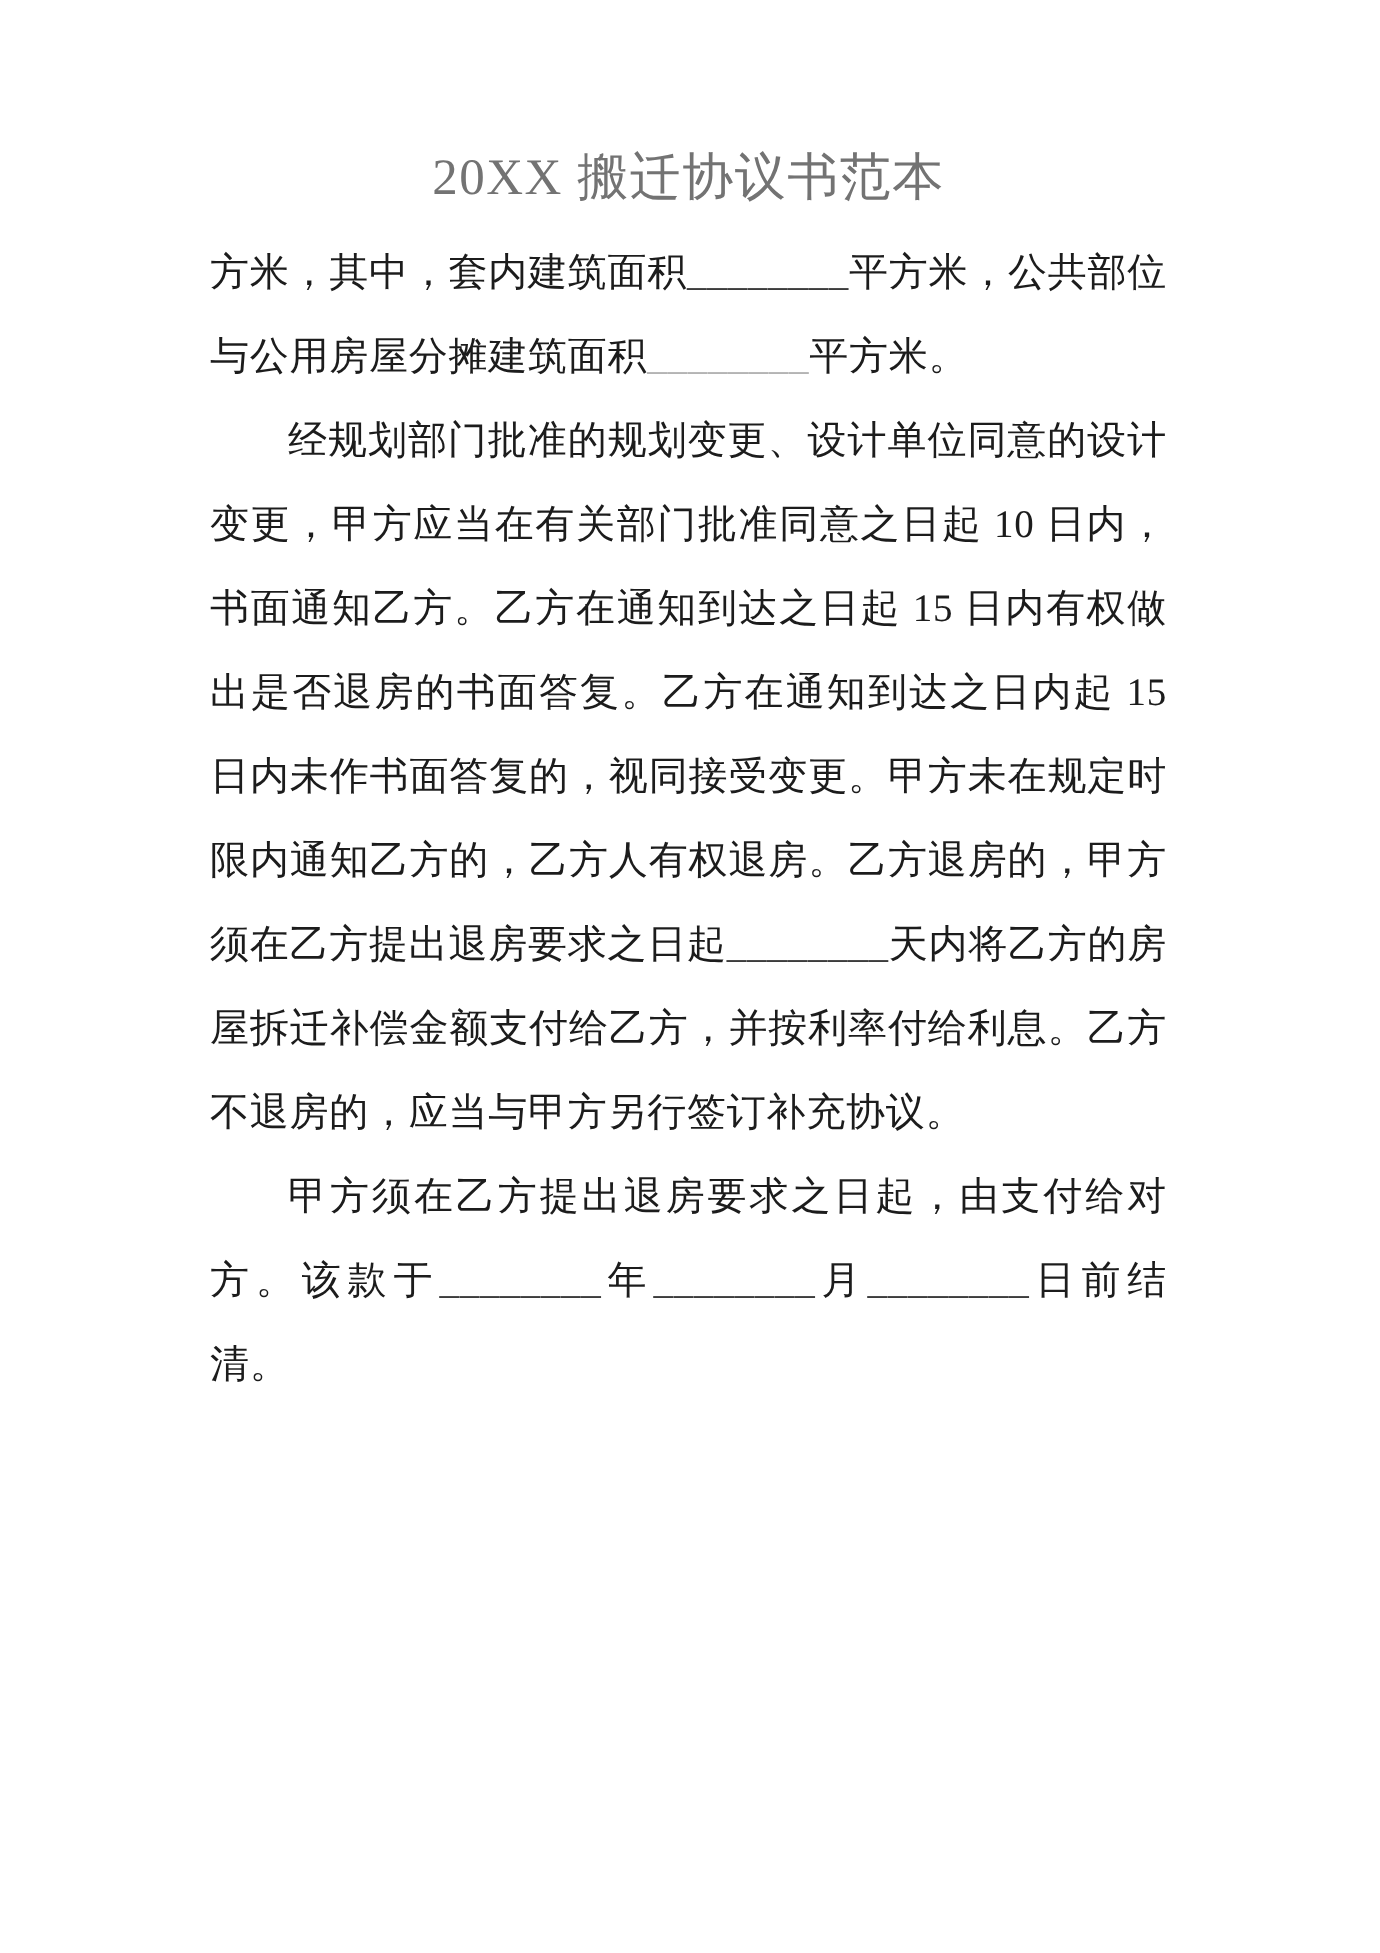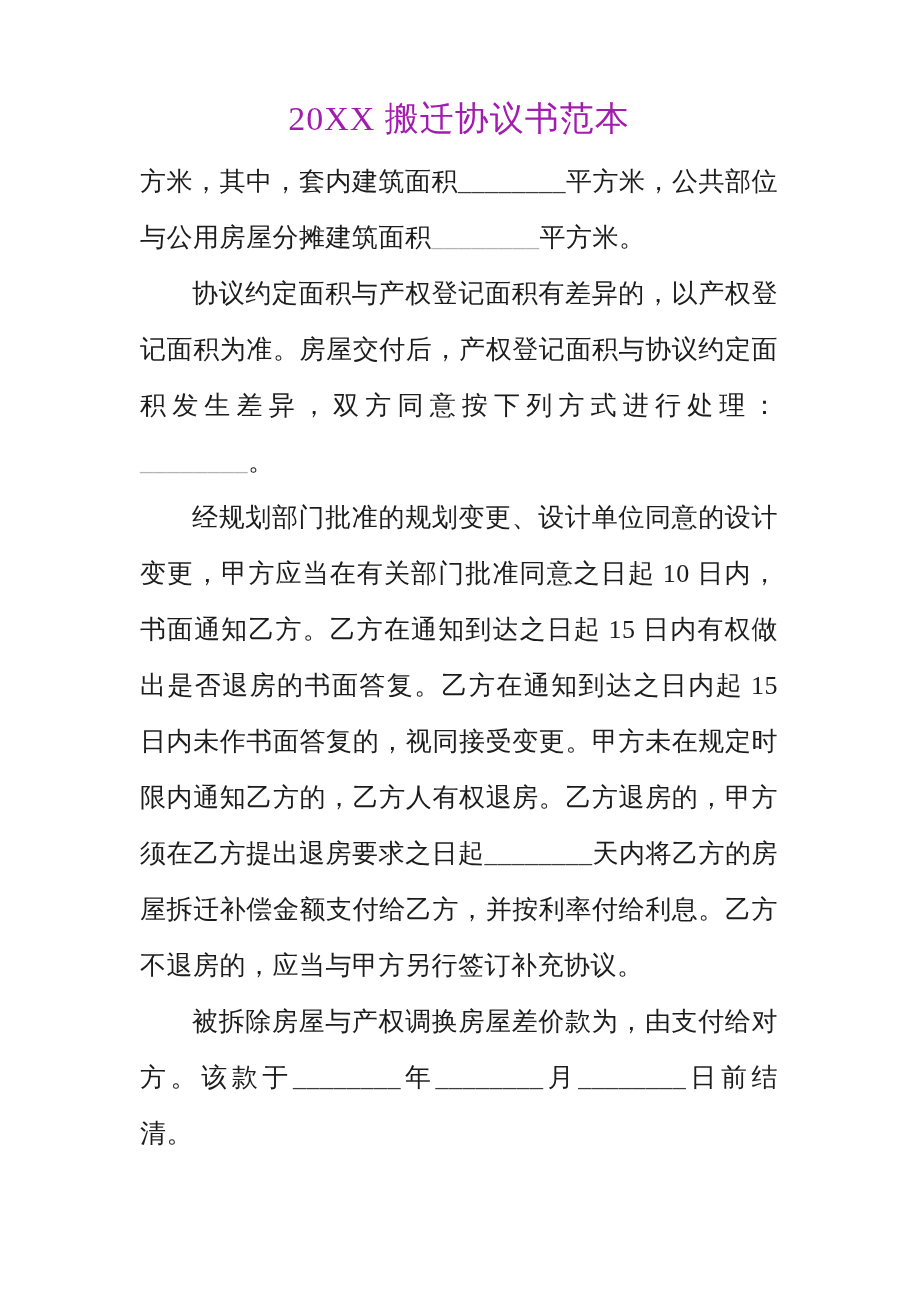--- a/index.html
+++ b/index.html
@@ -22,21 +22,21 @@
     background: #ffffff;
   }
   .doc-title {
     margin: 0 0 10px 0;
     font-size: 34px;
     line-height: 58px;
     font-weight: 400;
     text-align: center;
     letter-spacing: 1px;
     white-space: nowrap;
-    color: #a21caf;
+    color: #737373;
   }
   p.para {
     margin: 0;
     font-size: 0; 
     line-height: 48px;
     text-align: justify;
   }
   p.para span {
     font-size: 26px;
     letter-spacing: 0.5px;
@@ -53,20 +53,19 @@
 </head>
 <body>
 
 <div class="page">
 
   <h1 class="doc-title">20XX 搬迁协议书范本</h1>
 
   <p class="para"><span>方米，其中，套内建筑面积</span><span class="blank dark">________</span><span>平方米，公共部位与公用房屋分摊建筑面积</span><span class="blank gray">________</span><span>平方米。</span></p>
 
 
-  <p class="para indent"><span>协议约定面积与产权登记面积有差异的，以产权登记面积为准。房屋交付后，产权登记面积与协议约定面积发生差异，双方同意按下列方式进行处理：</span><span class="blank gray">________</span><span>。</span></p>
 
   <p class="para indent"><span>经规划部门批准的规划变更、设计单位同意的设计变更，甲方应当在有关部门批准同意之日起 10 日内，书面通知乙方。乙方在通知到达之日起 15 日内有权做出是否退房的书面答复。乙方在通知到达之日内起 15 日内未作书面答复的，视同接受变更。甲方未在规定时限内通知乙方的，乙方人有权退房。乙方退房的，甲方须在乙方提出退房要求之日起</span><span class="blank dark">________</span><span>天内将乙方的房屋拆迁补偿金额支付给乙方，并按利率付给利息。乙方不退房的，应当与甲方另行签订补充协议。</span></p>
 
 
-  <p class="para indent"><span>被拆除房屋与产权调换房屋差价款为，由支付给对方。该款于</span><span class="blank dark">________</span><span>年</span><span class="blank dark">________</span><span>月</span><span class="blank dark">________</span><span>日前结清。</span></p>
+  <p class="para indent"><span>甲方须在乙方提出退房要求之日起，由支付给对方。该款于</span><span class="blank dark">________</span><span>年</span><span class="blank dark">________</span><span>月</span><span class="blank dark">________</span><span>日前结清。</span></p>
 
 </div>
 
 </body></html>

